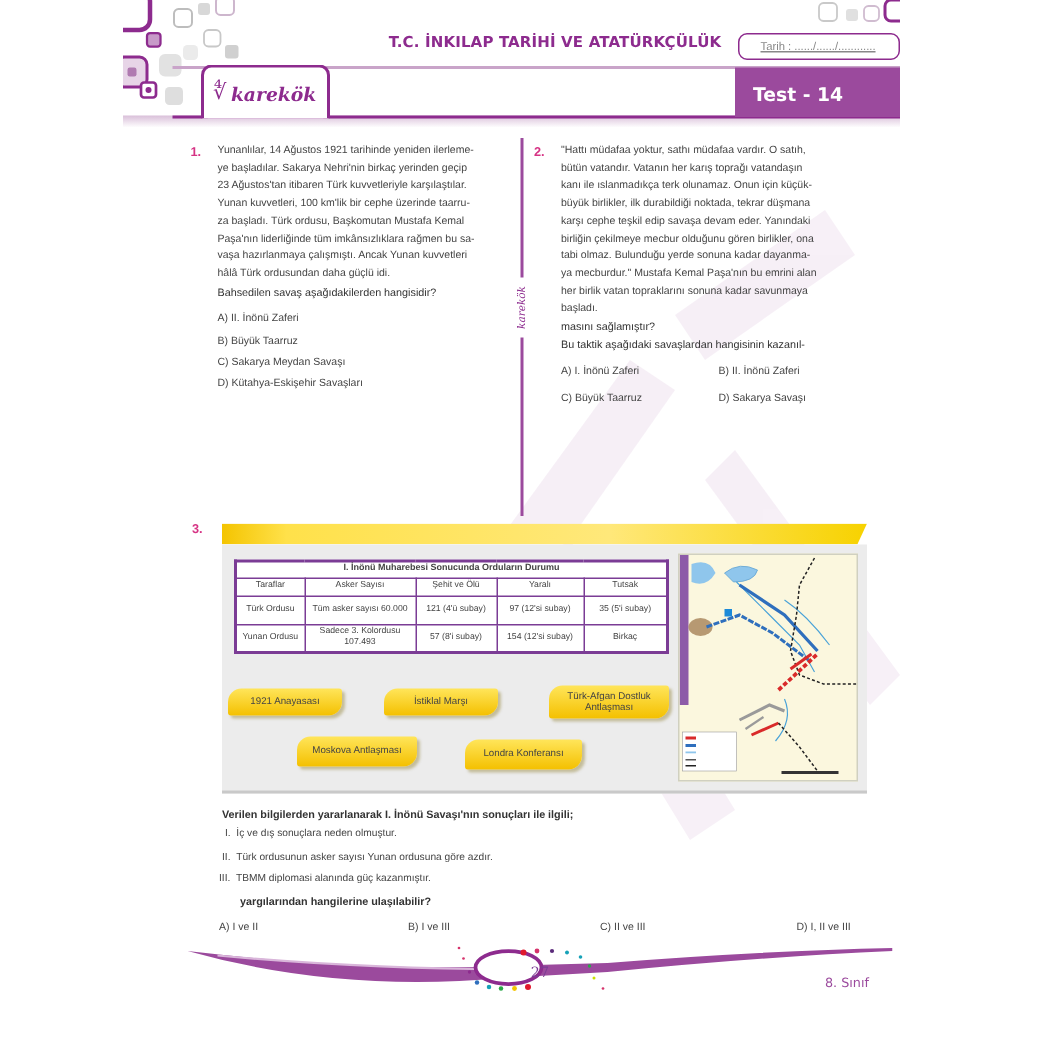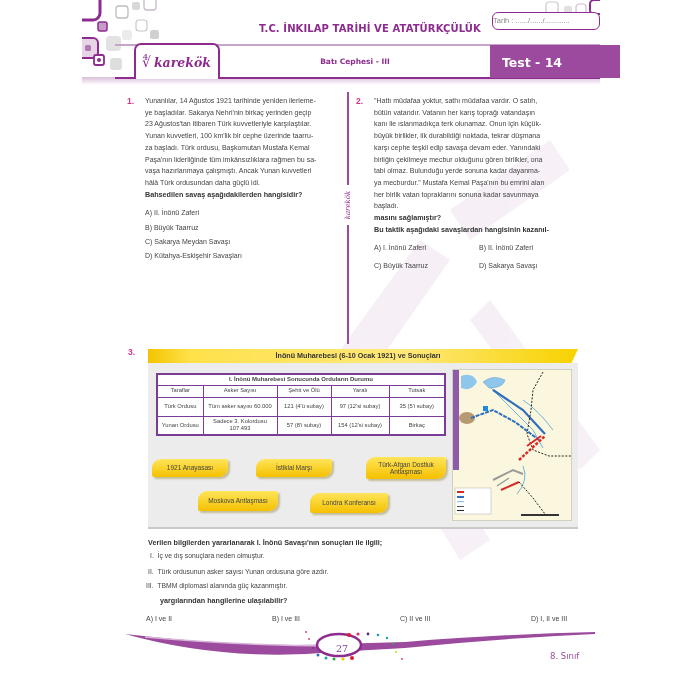--- a/index.html
+++ b/index.html
@@ -6,39 +6,39 @@
     html, body { width: 700px; height: 700px; background: #fff; overflow: hidden; }
     body { position: relative; font-family: "Liberation Sans", sans-serif; color: #333; }
 
     .page { position: absolute; left: 0; top: 0; width: 700px; height: 700px; background: #fff; }
 
     
     .deco { position: absolute; left: 82px; top: 0; width: 100px; height: 78px; }
     .deco-r { position: absolute; left: 520px; top: 0; width: 80px; height: 24px; }
     .subject-title { position: absolute; left: 250px; top: 23px; width: 240px; text-align: center;
       font-family: "DejaVu Sans", sans-serif; font-weight: bold; font-size: 10px; color: #8d2b8e; letter-spacing: 0.1px; }
-    .date-box { position: absolute; left: 492px; top: 12px; width: 108px; height: 18px; border: 1.5px solid #8d2b8e;
-      border-radius: 6px; background: #fff; font-size: 7.5px; color: #888; padding: 3px 0; white-space: nowrap; overflow: hidden; }
+    .date-box { position: absolute; left: 492px; top: 22px; width: 108px; height: 18px; border: 1.5px solid #8d2b8e;
+      border-radius: 6px; background: #fff; font-size: 7.5px; color: #888; padding: 3px 14px; white-space: nowrap; overflow: hidden; text-decoration: underline; }
     .header-band { position: absolute; left: 115px; top: 44px; width: 485px; height: 34px; border-top: 2px solid #c9a4c9; }
     .header-shadow { position: absolute; left: 82px; top: 77px; width: 518px; height: 8px;
       background: linear-gradient(#d9bfd9, rgba(255,255,255,0)); }
     .logo-tab { position: absolute; left: 134px; top: 43px; width: 86px; height: 36px; border: 2px solid #8d2b8e;
       border-bottom: none; border-radius: 7px 7px 0 0; background: #fff; display: flex; align-items: center; padding-left: 6px; }
     .logo-glyph { font-size: 14px; color: #8d2b8e; font-style: italic; margin-right: 3px; font-family: "DejaVu Serif", serif; }
     .logo-text { font-family: "DejaVu Serif", serif; font-style: italic; font-weight: bold; font-size: 12.5px; color: #8d2b8e; }
     .topic { position: absolute; left: 220px; top: 46px; width: 270px; text-align: center; padding-top: 11px;
       font-family: "DejaVu Sans", sans-serif; font-weight: bold; font-size: 7.5px; color: #8d2b8e; }
-    .test-badge { position: absolute; left: 490px; top: 45px; width: 130px; height: 33px; background: #9b4a9d;
+    .test-badge { position: absolute; left: 490px; top: 45px; width: 110px; height: 33px; background: #9b4a9d;
       color: #fff; font-family: "DejaVu Sans", sans-serif; font-weight: bold; font-size: 12.5px; padding: 10px 0 12px 12px; }
     .header-underline { position: absolute; left: 115px; top: 77px; width: 485px; height: 2px; background: #8d2b8e; }
 
     
     .qnum { position: absolute; color: #d63384; font-weight: bold; font-size: 8.5px; }
     .qtext { position: absolute; font-size: 7px; line-height: 11.7px; color: #444; text-align: justify; }
-    .qprompt { position: absolute; font-size: 7.2px; font-weight: bold; color: #333; line-height: 11.7px; }
+    .qprompt { position: absolute; font-size: 7.2px; font-weight: normal; color: #333; line-height: 11.7px; }
     .opt { position: absolute; font-size: 7px; color: #444; white-space: nowrap; }
 
     .vdivider { position: absolute; left: 347px; top: 92px; width: 1.5px; height: 252px; background: #9b4a9d; }
     .vlogo { position: absolute; left: 339px; top: 185px; width: 18px; height: 40px; background: #fff;
       display: flex; align-items: center; justify-content: center; }
     .vlogo span { transform: rotate(-90deg); font-family: "DejaVu Serif", serif; font-style: italic; font-size: 7px; color: #8d2b8e; white-space: nowrap; }
 
     .watermark { position: absolute; left: 300px; top: 120px; width: 330px; height: 480px; pointer-events: none; }
 
     
@@ -60,21 +60,21 @@
 
     .map-wrap { position: absolute; left: 304px; top: 20px; width: 120px; height: 152px; background: #fbf7de; border: 1px solid #d0d0c0; overflow: hidden; }
 
     
     .q3-lead { position: absolute; left: 148px; top: 538px; font-size: 7.2px; font-weight: bold; color: #333; white-space: nowrap; text-align: center; }
     .roman { position: absolute; font-size: 6.8px; color: #444; white-space: nowrap; }
     .q3-prompt { position: absolute; left: 148px; top: 596px; font-size: 7.2px; font-weight: bold; color: #333; margin-left: 12px; }
 
     
     .footer-swoosh { position: absolute; left: 125px; top: 628px; width: 470px; height: 40px; }
-    .page-num { position: absolute; left: 336px; top: 643px; width: 30px; text-align: left; font-family: "DejaVu Serif", serif; font-size: 9.5px; color: #7b3c95; }
+    .page-num { position: absolute; left: 336px; top: 643px; width: 30px; text-align: right; font-family: "DejaVu Serif", serif; font-size: 9.5px; color: #7b3c95; }
     .grade { position: absolute; left: 550px; top: 651px; font-family: "DejaVu Sans", sans-serif; font-weight: normal; font-size: 8.5px; color: #9b4a9d; }
   </style>
 </head>
 <body>
 
 <div class="page">
 
   <svg class="deco" viewBox="0 0 100 78">
     <rect x="-8" y="-6" width="26" height="26" rx="7" fill="none" stroke="#8d2b8e" stroke-width="3"></rect>
     <rect x="16" y="22" width="9" height="9" rx="2" fill="#c79ac8" stroke="#8d2b8e" stroke-width="1.5"></rect>
@@ -102,21 +102,20 @@
   <div class="date-box">Tarih : ....../....../............</div>
 
   <div class="header-band"></div>
   <div class="header-shadow"></div>
   <div class="header-underline"></div>
 
   <div class="logo-tab">
     <span class="logo-glyph">∜</span>
     <span class="logo-text">karekök</span>
   </div>
-  <div class="topic">Batı Cephesi - III</div>
   <div class="test-badge">Test - 14</div>
 
   <svg class="watermark" viewBox="0 0 330 480">
     <g fill="#8d2b8e" opacity="0.07">
       <polygon points="40,230 120,120 150,140 80,240"></polygon>
       <polygon points="80,240 190,420 160,440 50,260"></polygon>
       <polygon points="150,90 250,20 270,50 170,120"></polygon>
       <polygon points="190,180 300,330 280,350 170,200"></polygon>
     </g>
   </svg>
@@ -162,21 +161,20 @@
   </div>
   <div class="opt" style="left:374px; top:244px;">A) I. İnönü Zaferi</div>
   <div class="opt" style="left:479px; top:244px;">B) II. İnönü Zaferi</div>
   <div class="opt" style="left:374px; top:262px;">C) Büyük Taarruz</div>
   <div class="opt" style="left:479px; top:262px;">D) Sakarya Savaşı</div>
 
   <div class="qnum" style="left:128px; top:347px;">3.</div>
 
   <div class="fig">
     <div class="fig-band"></div>
-    <div class="fig-title">İnönü Muharebesi (6-10 Ocak 1921) ve Sonuçları</div>
     <div class="fig-bg"></div>
 
     <table class="res-table">
       <tbody>
           <tr>
             <th colspan="5" class="cap">I. İnönü Muharebesi Sonucunda Orduların Durumu</th>
           </tr>
       <tr class="hdr">
         <td style="width:46px;">Taraflar</td>
         <td style="width:74px;">Asker Sayısı</td>

